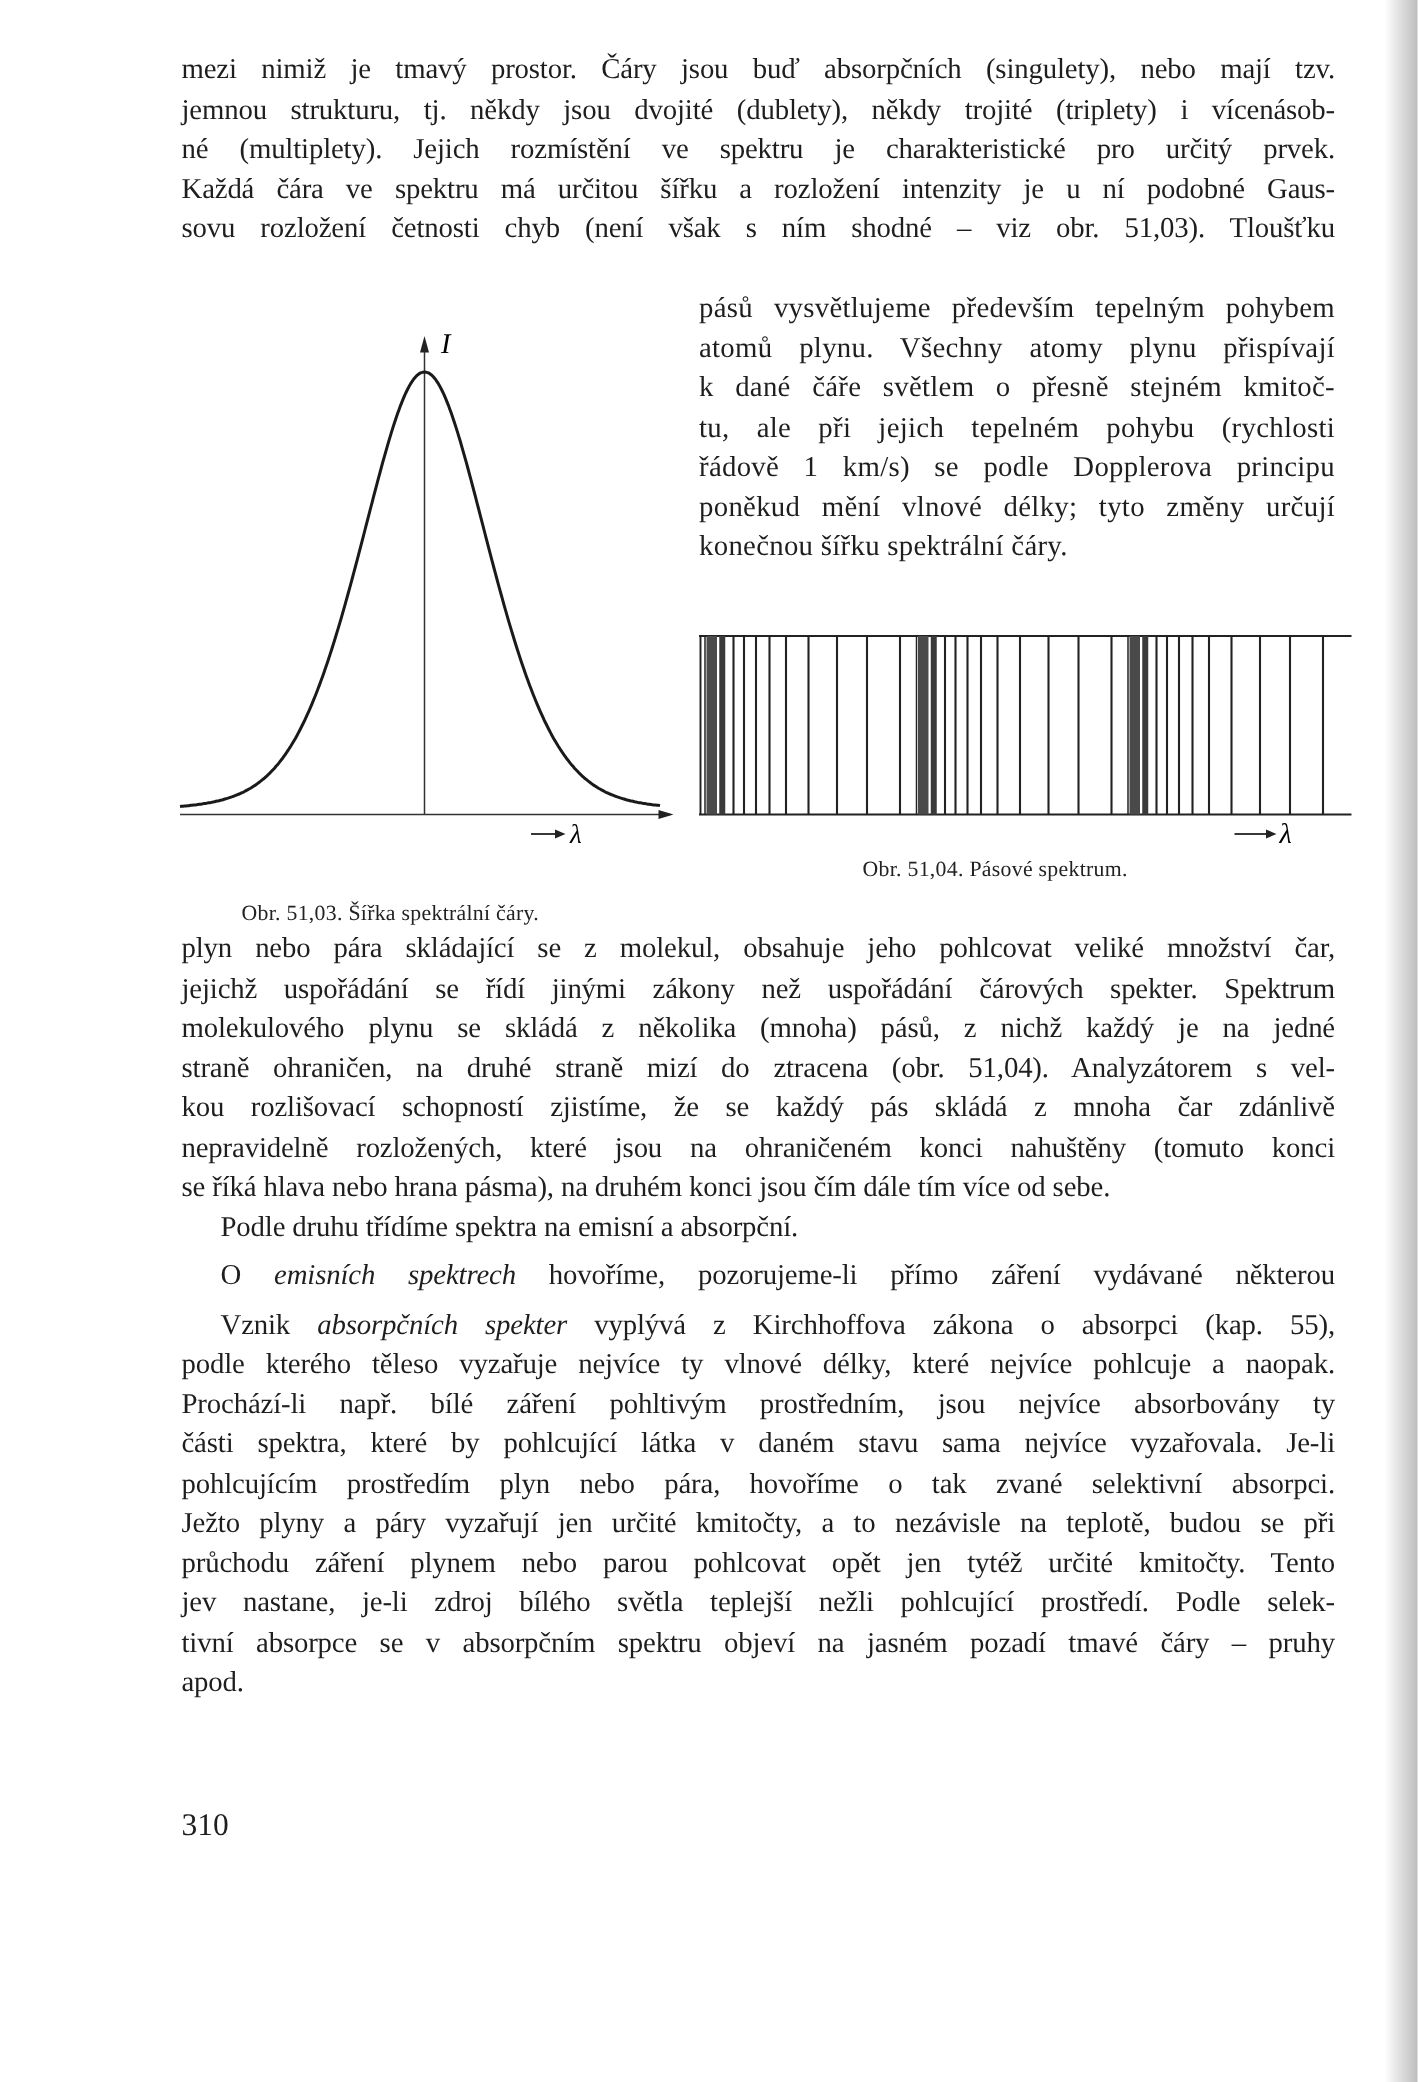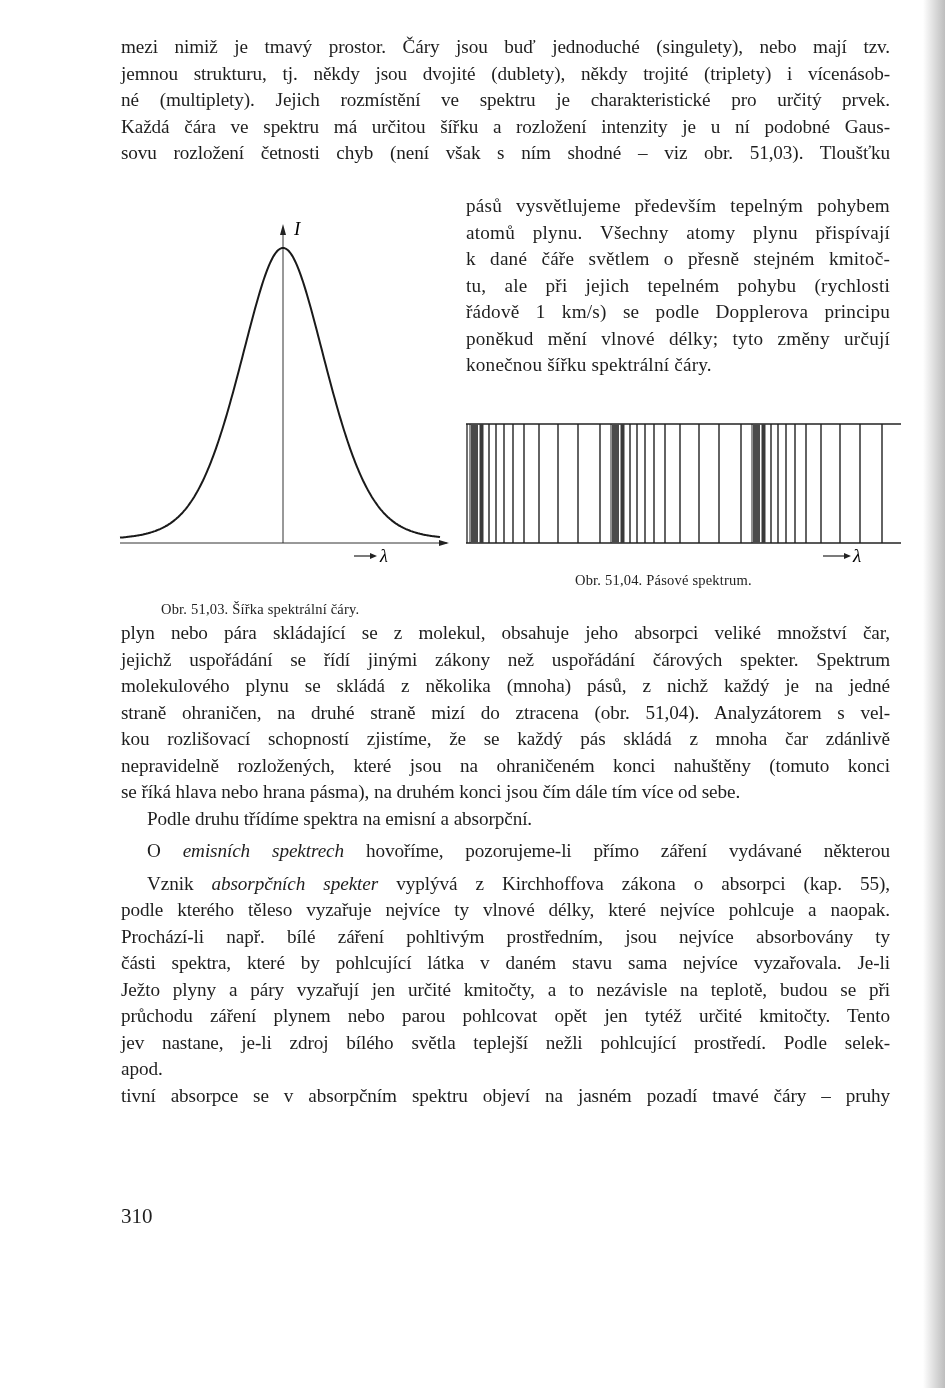--- a/index.html
+++ b/index.html
@@ -27,21 +27,21 @@
   .caption { position: absolute; font-size: 14.5px; letter-spacing: 0.2px; color: #222; }
   .pagenum { position: absolute; left: 121px; top: 1204px; font-size: 21px; }
   svg text { font-family: "Liberation Serif", serif; }
 </style>
 </head>
 <body>
 
 <div class="gutter"></div>
 
 <div class="text" style="top:34px;">
-  <span class="line">mezi nimiž je tmavý prostor. Čáry jsou buď jednoduché (singulety), nebo mají tzv.</span>
+  <span class="line">mezi nimiž je tmavý prostor. Čáry jsou buď absorpčních (singulety), nebo mají tzv.</span>
   <span class="line">jemnou strukturu, tj. někdy jsou dvojité (dublety), někdy trojité (triplety) i vícenásob-</span>
   <span class="line">né (multiplety). Jejich rozmístění ve spektru je charakteristické pro určitý prvek.</span>
   <span class="line">Každá čára ve spektru má určitou šířku a rozložení intenzity je u ní podobné Gaus-</span>
   <span class="line">sovu rozložení četnosti chyb (není však s ním shodné – viz obr. 51,03). Tloušťku</span>
 </div>
 
 <div class="narrow" style="top:193px;">
   <span class="line">pásů vysvětlujeme především tepelným pohybem</span>
   <span class="line">atomů plynu. Všechny atomy plynu přispívají</span>
   <span class="line">k dané čáře světlem o přesně stejném kmitoč-</span>
@@ -112,40 +112,41 @@
     <polygon points="844,553 851,556 844,559" fill="#222"></polygon>
   </g>
   <text x="853" y="562" font-size="19" font-style="italic">λ</text>
 </svg>
 
 <div class="caption" style="left:161px;top:601px;">Obr. 51,03. Šířka spektrální čáry.</div>
 <div class="caption" style="left:575px;top:572px;">Obr. 51,04. Pásové spektrum.</div>
 
 <div class="text" id="body" style="top:620px;">
     <div>
-      <span class="line">plyn nebo pára skládající se z molekul, obsahuje jeho absorpci veliké množství čar,</span>
+      <span class="line">plyn nebo pára skládající se z molekul, obsahuje jeho pohlcovat veliké množství čar,</span>
       <span class="line">jejichž uspořádání se řídí jinými zákony než uspořádání čárových spekter. Spektrum</span>
       <span class="line">molekulového plynu se skládá z několika (mnoha) pásů, z nichž každý je na jedné</span>
       <span class="line">straně ohraničen, na druhé straně mizí do ztracena (obr. 51,04). Analyzátorem s vel-</span>
       <span class="line">kou rozlišovací schopností zjistíme, že se každý pás skládá z mnoha čar zdánlivě</span>
       <span class="line">nepravidelně rozložených, které jsou na ohraničeném konci nahuštěny (tomuto konci</span>
       <span class="line last">se říká hlava nebo hrana pásma), na druhém konci jsou čím dále tím více od sebe.</span>
     </div>
     <div>
       <span class="line last indent">Podle druhu třídíme spektra na emisní a absorpční.</span>
     </div>
     <div style="margin-top: 6px;">
       <span class="line indent">O <i>emisních spektrech</i> hovoříme, pozorujeme-li přímo záření vydávané některou</span>
     </div>
     <div style="margin-top: 6px;">
       <span class="line indent">Vznik <i>absorpčních spekter</i> vyplývá z Kirchhoffova zákona o absorpci (kap. 55),</span>
       <span class="line">podle kterého těleso vyzařuje nejvíce ty vlnové délky, které nejvíce pohlcuje a naopak.</span>
       <span class="line">Prochází-li např. bílé záření pohltivým prostředním, jsou nejvíce absorbovány ty</span>
       <span class="line">části spektra, které by pohlcující látka v daném stavu sama nejvíce vyzařovala. Je-li</span>
+      <span class="line">pohlcujícím prostředím plyn nebo pára, hovoříme o tak zvané selektivní absorpci.</span>
       <span class="line">Ježto plyny a páry vyzařují jen určité kmitočty, a to nezávisle na teplotě, budou se při</span>
       <span class="line">průchodu záření plynem nebo parou pohlcovat opět jen tytéž určité kmitočty. Tento</span>
       <span class="line">jev nastane, je-li zdroj bílého světla teplejší nežli pohlcující prostředí. Podle selek-</span>
+      <span class="line">tivní absorpce se v absorpčním spektru objeví na jasném pozadí tmavé čáry – pruhy</span>
       <span class="line last">apod.</span>
-      <span class="line">tivní absorpce se v absorpčním spektru objeví na jasném pozadí tmavé čáry – pruhy</span>
     </div>
   </div>
 
 <div class="pagenum">310</div>
 
 </body></html>

